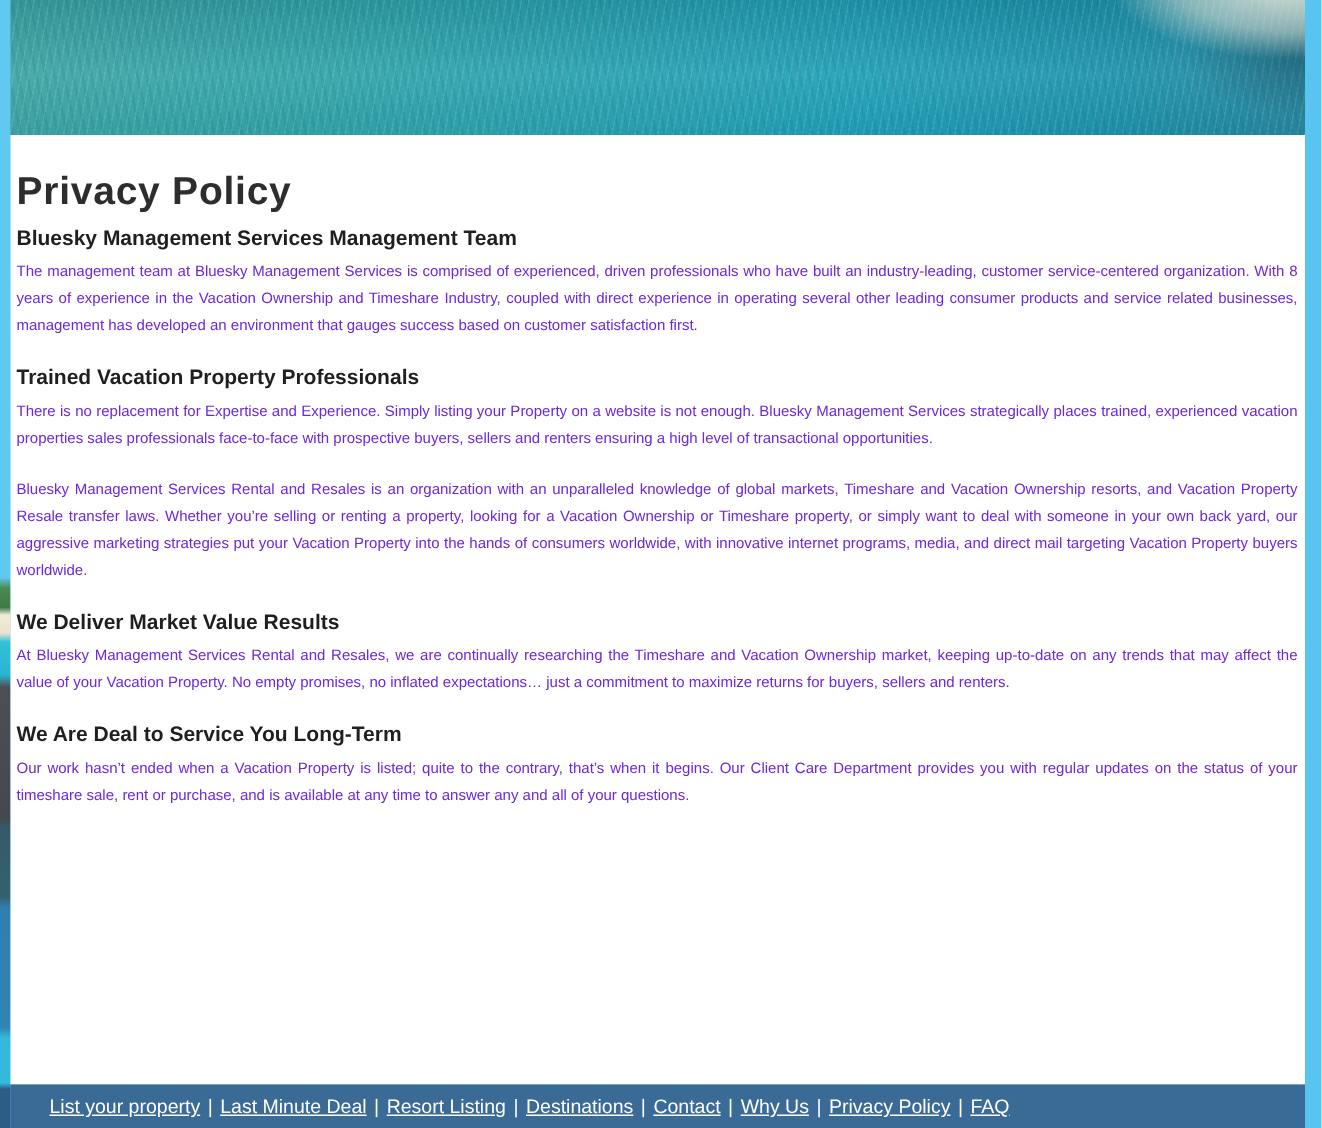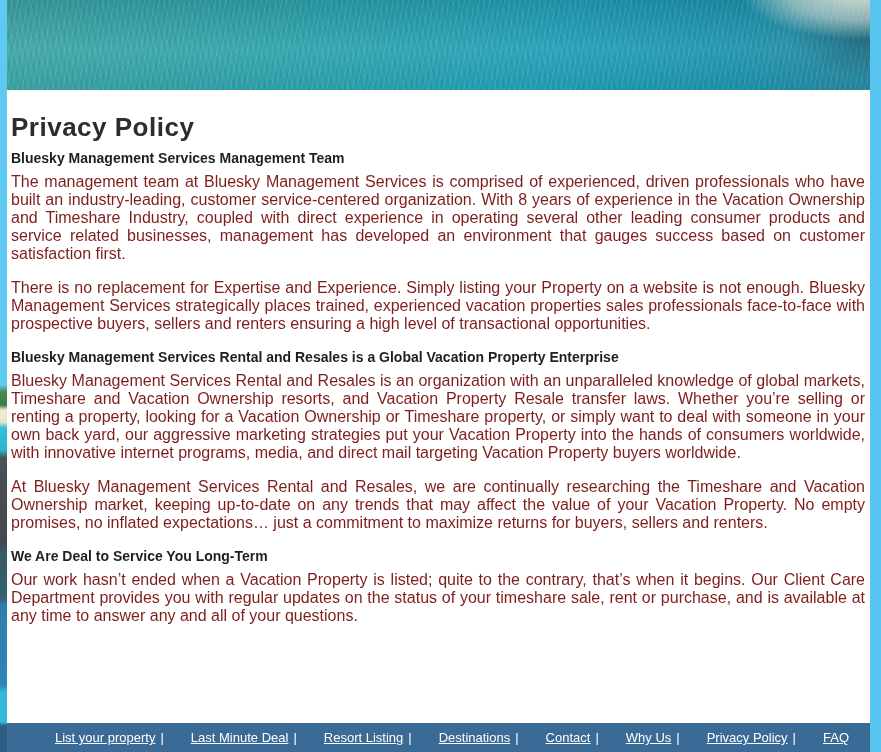--- a/index.html
+++ b/index.html
@@ -66,42 +66,41 @@
   }
 
   .policy-section { margin: 0 0 16px 0; }
   .policy-section h2 {
     font-size: 14px;
     font-weight: bold;
     color: #1f1f1f;
     margin: 7px 0;
   }
   .policy-section p {
-    font-size: 16px;
+    font-size: 10px;
     line-height: 18px;
     margin: 0;
     text-align: justify;
-    color: #7f1d1d;
+    color: #6d28d9;
   }
 
   .footer {
     height: 29px;
     background: #3a6a96;
     color: #ffffff;
     font-size: 13px;
     display: flex;
     align-items: center;
     justify-content: space-between;
     padding: 0 4px 0 26px;
   }
   .footer .copyright { white-space: nowrap; }
   .footer nav { white-space: nowrap; }
   .footer nav a {
     color: #ffffff;
-    margin-left: 22px;
   }
   .footer nav .sep {
     color: #ffffff;
     margin: 0 5px;
     text-decoration: none;
   }
 </style>
 </head>
 <body>
 
@@ -113,29 +112,30 @@
 
   <div class="main">
     <h1>Privacy Policy</h1>
 
     <section class="policy-section">
       <h2>Bluesky Management Services Management Team</h2>
       <p>The management team at Bluesky Management Services is comprised of experienced, driven professionals who have built an industry-leading, customer service-centered organization. With  8 years of experience in the Vacation Ownership and Timeshare Industry, coupled with direct experience in operating several other leading consumer products and service related businesses, management has developed an environment that gauges success based on customer satisfaction first.</p>
     </section>
 
     <section class="policy-section">
+      <h2>Trained Vacation Property Professionals</h2>
       <p>There is no replacement for Expertise and Experience. Simply listing your Property on a website is not enough. Bluesky Management Services strategically places trained, experienced vacation properties sales professionals face-to-face with prospective buyers, sellers and renters ensuring a high level of transactional opportunities.</p>
     </section>
 
     <section class="policy-section">
-      <h2>Bluesky Management Services Rental and Resales is a Global Vacation Property Enterprise</h2>
       <p>Bluesky Management Services Rental and Resales is an organization with an unparalleled knowledge of global markets, Timeshare and Vacation Ownership resorts, and Vacation Property Resale transfer laws. Whether you’re selling or renting a property, looking for a Vacation Ownership or Timeshare property, or simply want to deal with someone in your own back yard, our aggressive marketing strategies put your Vacation Property into the hands of consumers worldwide, with innovative internet programs, media, and direct mail targeting Vacation Property buyers worldwide.</p>
     </section>
 
     <section class="policy-section">
+      <h2>We Deliver Market Value Results</h2>
       <p>At Bluesky Management Services Rental and Resales, we are continually researching the Timeshare and Vacation Ownership market, keeping up-to-date on any trends that may affect the value of your Vacation Property. No empty promises, no inflated expectations… just a commitment to maximize returns for buyers, sellers and renters.</p>
     </section>
 
     <section class="policy-section">
       <h2>We Are Deal to Service You Long-Term</h2>
       <p>Our work hasn’t ended when a Vacation Property  is listed; quite to the contrary, that’s when it begins. Our Client Care Department provides you with regular updates on the status of your timeshare sale, rent or purchase, and is available at any time to answer any and all of your questions.</p>
     </section>
   </div>
 
   <div class="footer">

